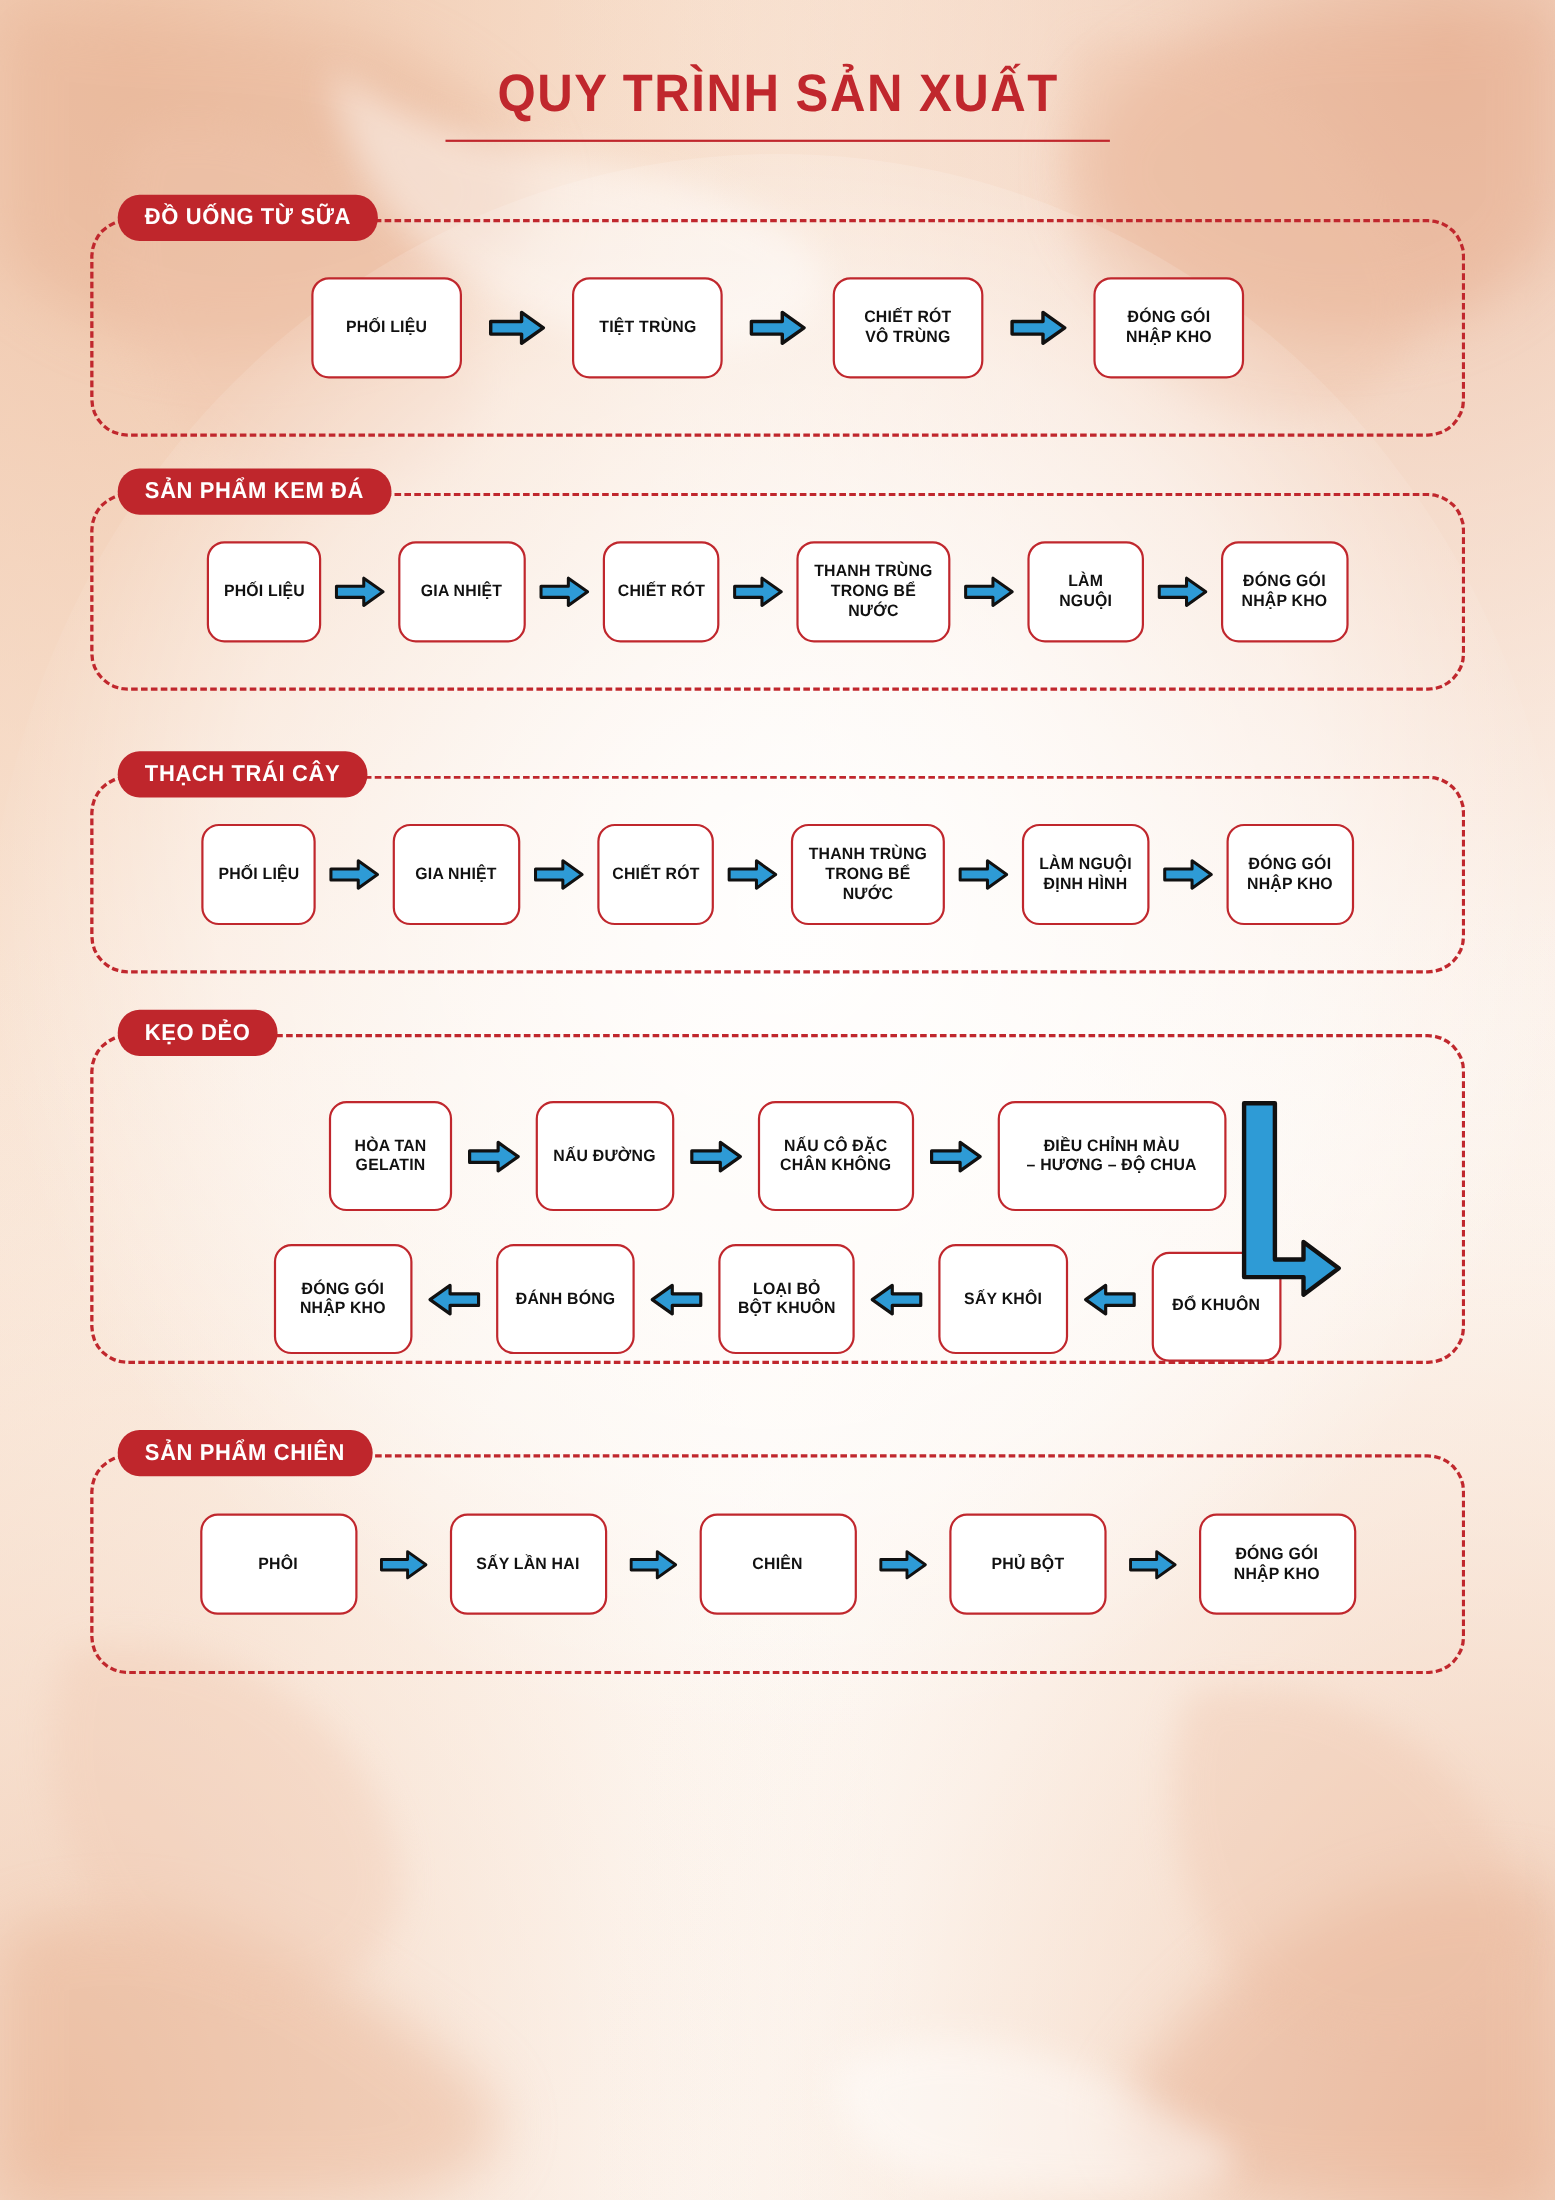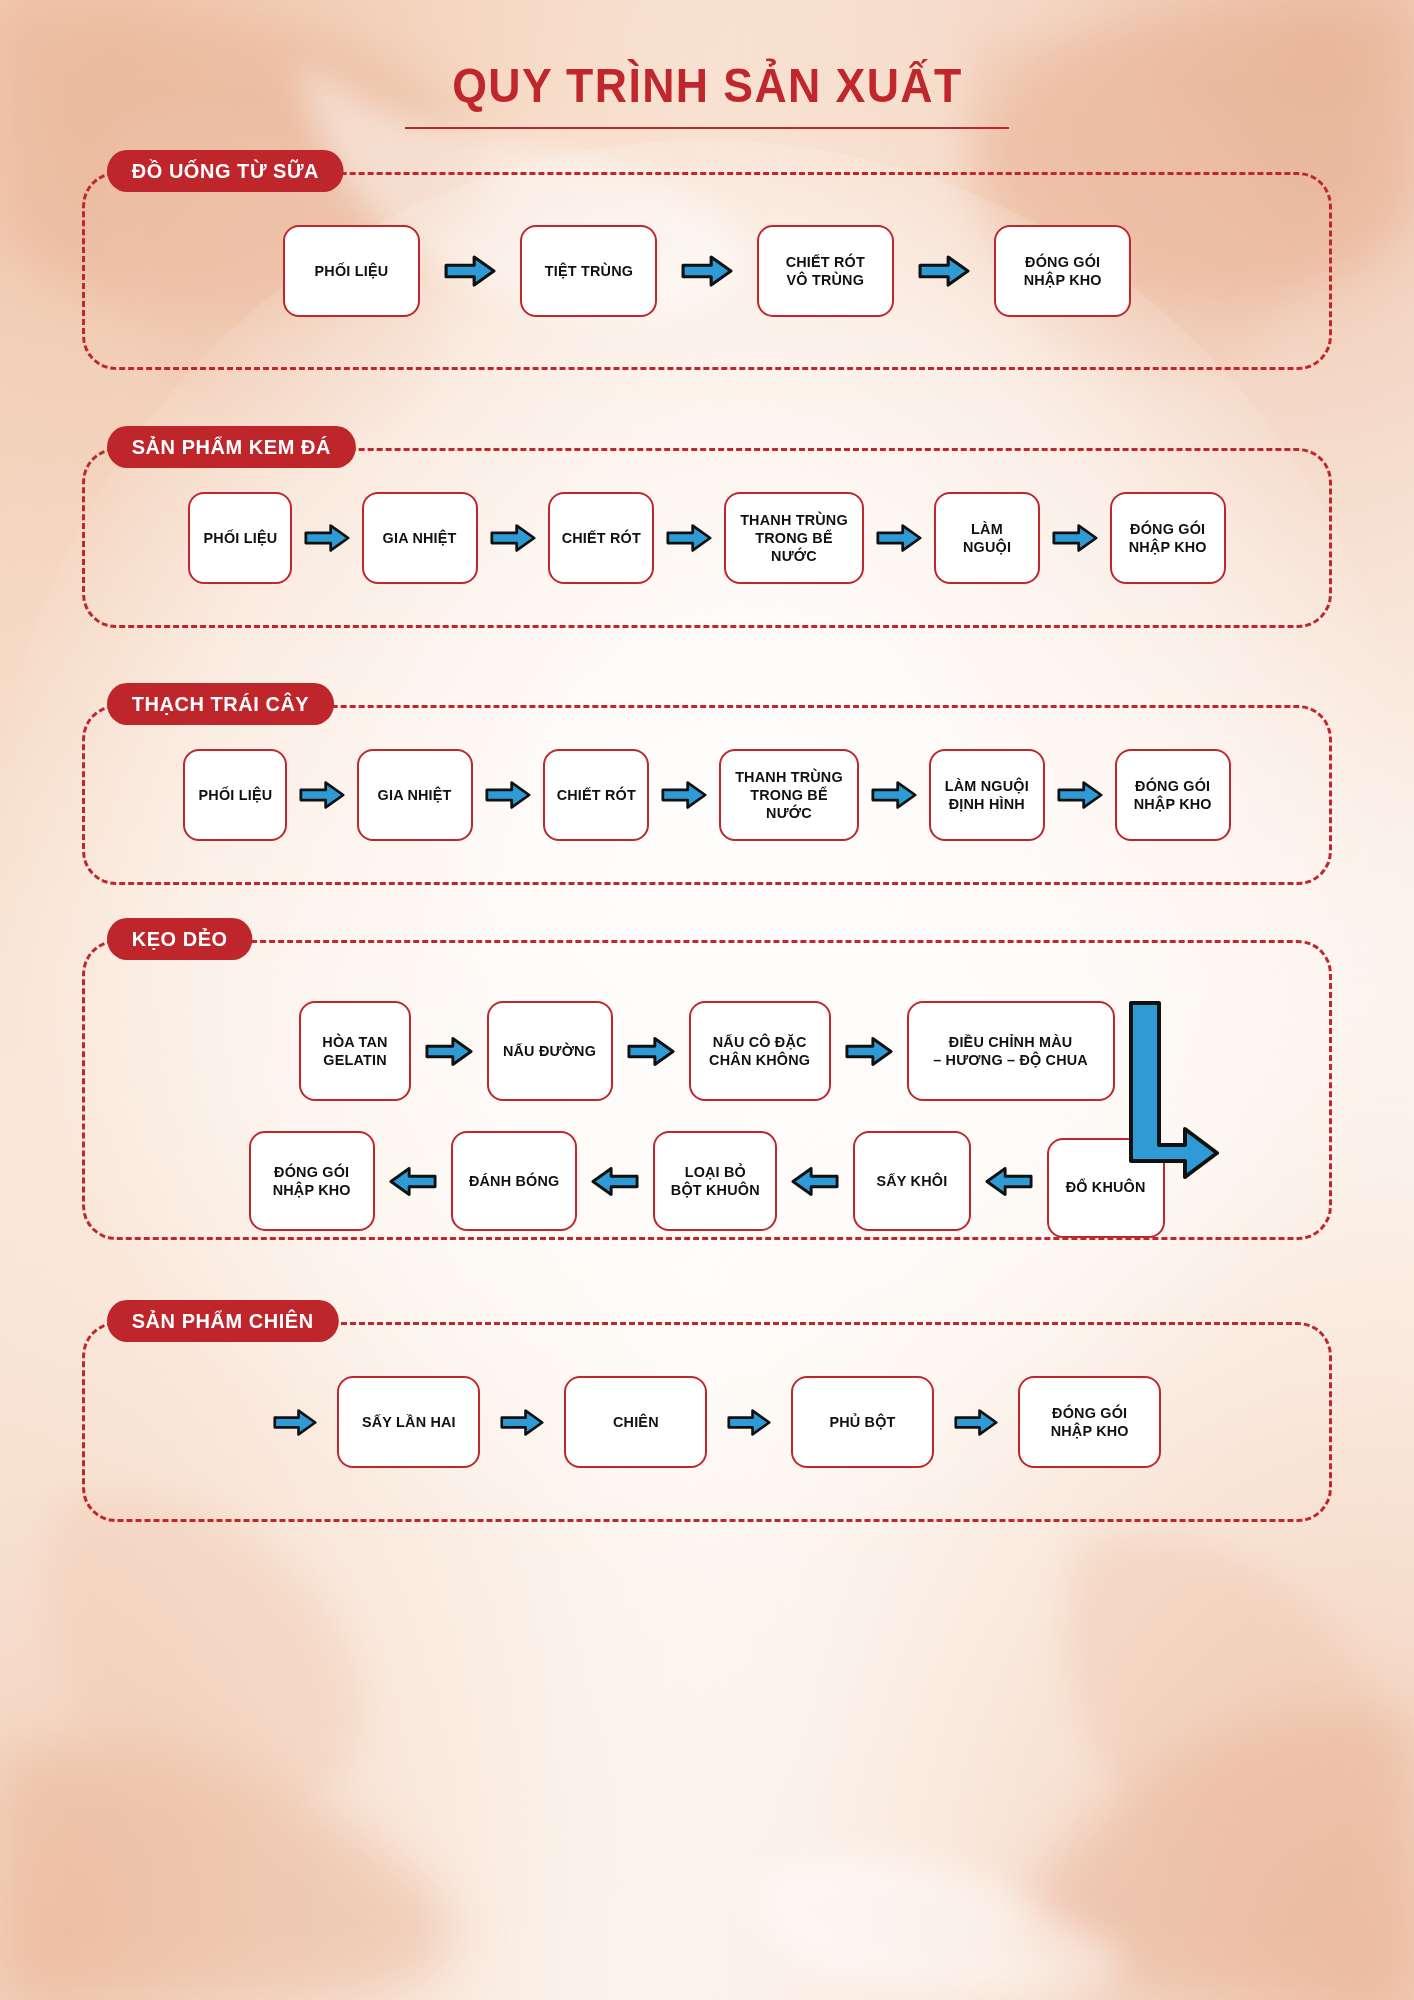--- a/index.html
+++ b/index.html
@@ -175,21 +175,21 @@
   <ellipse cx="707" cy="900" rx="720" ry="760" fill="url(#gMid)"></ellipse>
 </svg>
 
 <div id="page">
 
   <div class="title-wrap">
     <div class="title">QUY TRÌNH SẢN XUẤT</div>
     <div class="title-rule"></div>
   </div>
 
-  <div class="section s1" id="sec1" style="top:172px;height:198px;">
+  <div class="section s1" id="sec1" style="top:199px;height:198px;">
     <div class="sec-label">ĐỒ UỐNG TỪ SỮA</div>
     <div class="row" id="row-1-0" style="height:100%;">
         <div class="pbox" style="width: 137px;">
           <div>
             <span>PHỐI LIỆU</span>
           </div>
         </div>
         <div class="gap"></div>
         <svg class="arrow" width="52" height="34" viewBox="0 0 100 62">
           <path d="M4,20 L58,20 L58,4 L96,31 L58,58 L58,42 L4,42 Z" fill="#2e9bd6" stroke="#111111" stroke-width="6" stroke-linejoin="round"></path>
@@ -445,20 +445,25 @@
       </div>
 
     <svg class="uturn" width="120" height="190" viewBox="0 0 120 190" style="right:96px;top:52px;">
       <path d="M18,8 L46,8 L46,150 L72,150 L72,134 L104,158 L72,182 L72,166 L18,166 Z" fill="#2e9bd6" stroke="#111111" stroke-width="4" stroke-linejoin="round"></path>
     </svg>
   </div>
 
   <div class="section s5" id="sec5" style="top:1322px;height:200px;">
     <div class="sec-label">SẢN PHẨM CHIÊN</div>
     <div class="row" id="row-5-0" style="height:100%;">
+        <div class="pbox" style="width: 143px;">
+          <div>
+            <span>PHÔI</span>
+          </div>
+        </div>
         <div class="gap"></div>
         <svg class="arrow" width="44" height="29" viewBox="0 0 100 62">
           <path d="M4,20 L58,20 L58,4 L96,31 L58,58 L58,42 L4,42 Z" fill="#2e9bd6" stroke="#111111" stroke-width="6" stroke-linejoin="round"></path>
         </svg>
         <div class="gap"></div>
         <div class="pbox" style="width: 143px;">
           <div>
             <span>SẤY LẦN HAI</span>
           </div>
         </div>

